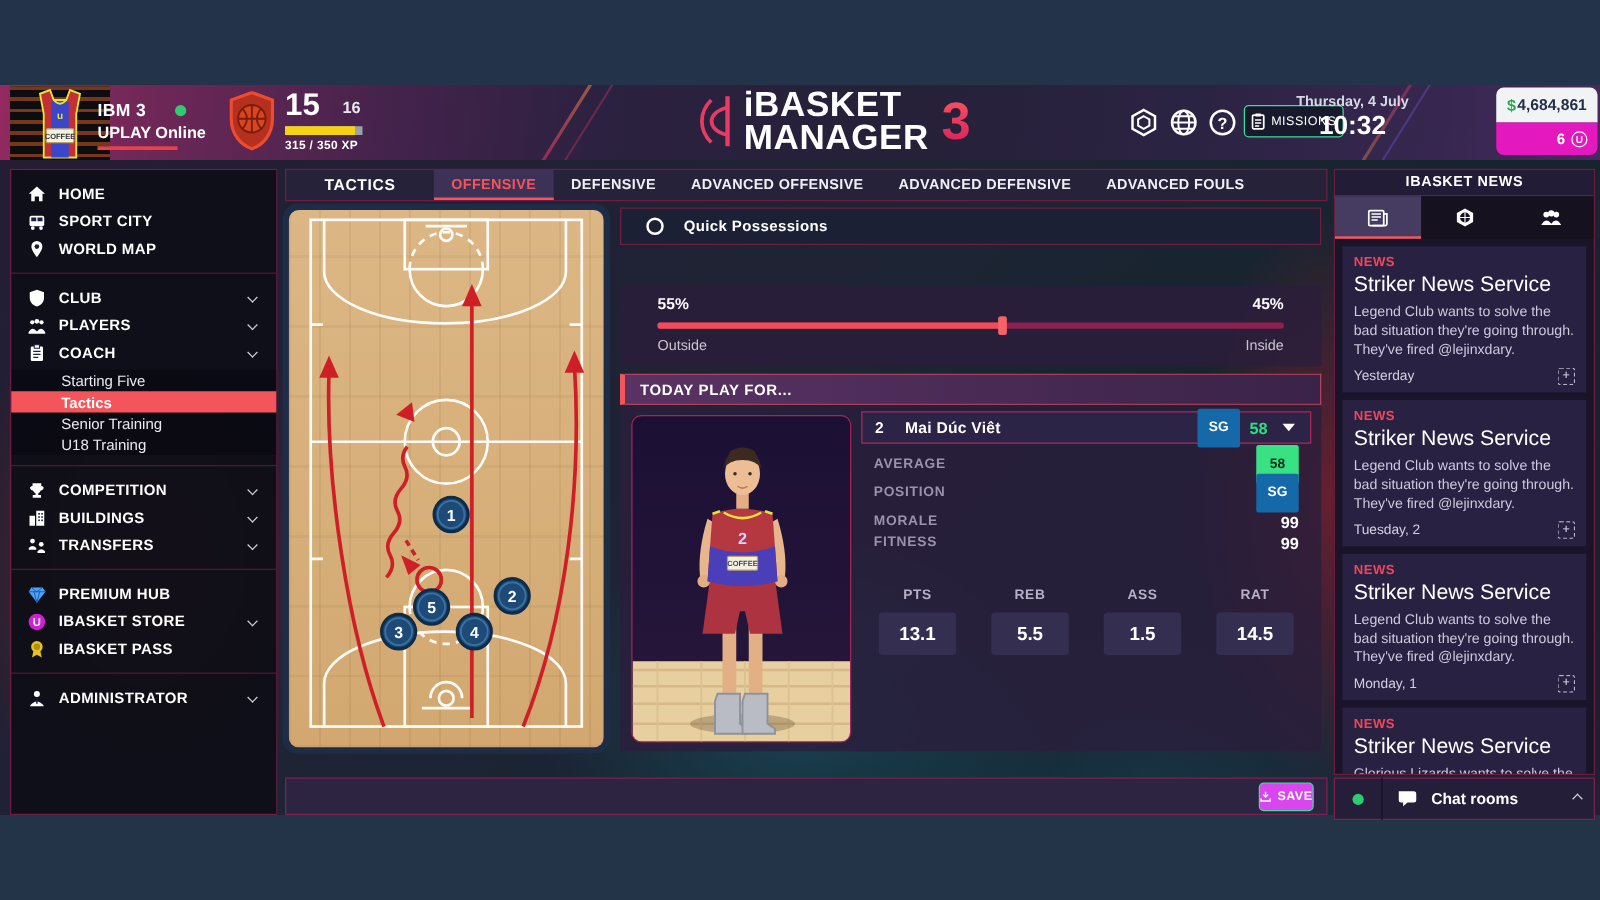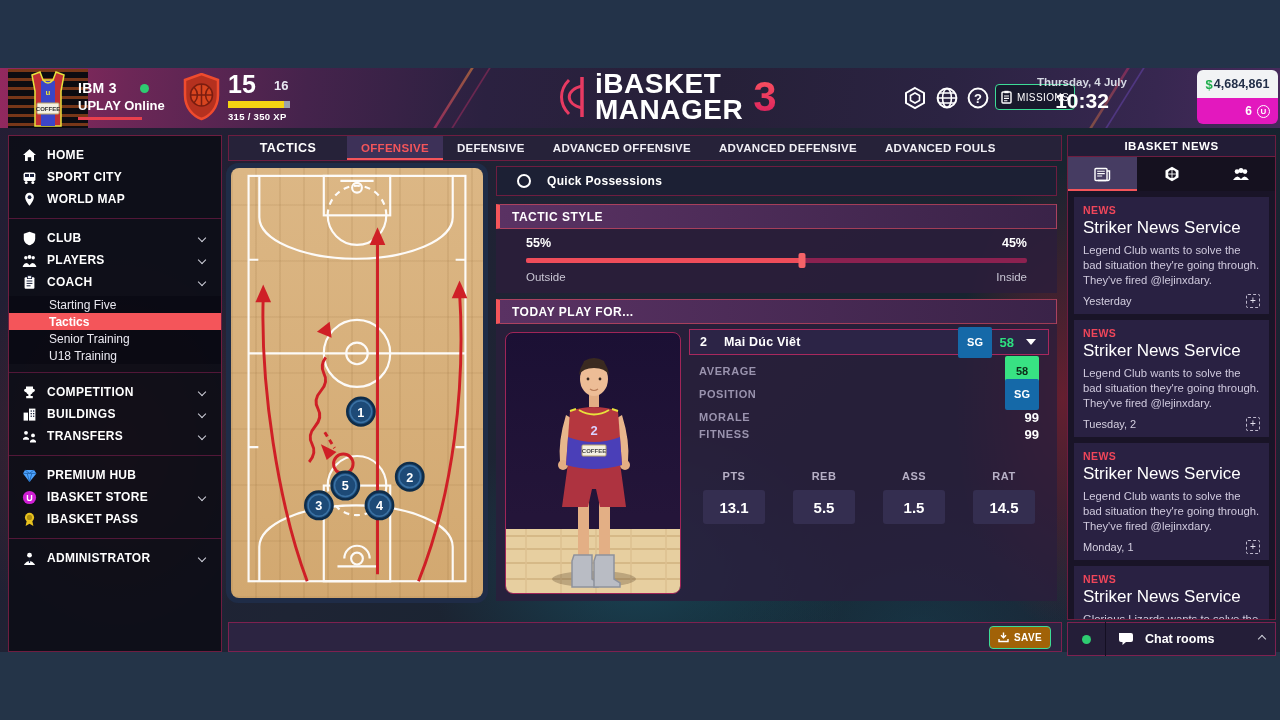--- a/index.html
+++ b/index.html
@@ -139,22 +139,22 @@
   .info-row .badge{margin-left:auto;}
 
   .stats-grid{position:absolute;left:193px;top:146px;width:360px;display:flex;}
   .stat-cell{flex:1;text-align:center;}
   .stat-label{font-size:11px;font-weight:bold;letter-spacing:.5px;color:#b7b0c6;}
   .stat-box{width:62px;height:34px;margin:8px auto 0;background:#342e50;border-radius:3px;
     display:flex;align-items:center;justify-content:center;font-size:15px;font-weight:bold;}
 
   
   .main-footer{left:228px;top:622px;width:834px;height:30px;background:#2c2441;border:1px solid #7e2150;}
-  .save-btn{position:absolute;right:10px;top:3px;width:62px;height:23px;border:1.5px solid #3ddc97;border-radius:4px;
-    background:#a16207;display:flex;align-items:center;justify-content:center;gap:5px;}
+  .save-btn{position:absolute;right:10px;top:3px;width:44px;height:23px;border:1.5px solid #3ddc97;border-radius:4px;
+    background:#d946ef;display:flex;align-items:center;justify-content:center;gap:5px;}
   .save-btn span{font-size:10px;font-weight:bold;letter-spacing:.4px;}
 
   
   .news{left:1067px;top:135px;width:209px;height:485px;background:#191427;border:1px solid #6e1d40;overflow:hidden;}
   .news-header{height:21px;background:#221c36;border-bottom:1px solid #6e1d40;display:flex;align-items:center;justify-content:center;
     font-size:11.5px;font-weight:bold;letter-spacing:.5px;}
   .news-tabs{height:34px;display:flex;}
   .news-tab{flex:1;display:flex;align-items:center;justify-content:center;background:#15111f;}
   .news-tab.active{background:#463c62;box-shadow:inset 0 -2px 0 #f4555a;}
   .news-card{margin:6px 6px 0;background:#292142;padding:7px 9px 6px;}
@@ -498,21 +498,20 @@
         </g>
       </svg>
     </div>
   </div>
 
   <div class="abs quick-bar">
     <span class="radio"></span>
     <span class="quick-label">Quick Possessions</span>
   </div>
 
-  <div class="abs sec-header style-header">TACTIC STYLE</div>
   <div class="abs style-body">
     <span class="pct left">55%</span>
     <span class="pct right">45%</span>
     <div class="slider-track">
       <div class="slider-fill"></div>
       <div class="slider-handle"></div>
     </div>
     <span class="slider-caption left">Outside</span>
     <span class="slider-caption right">Inside</span>
   </div>

